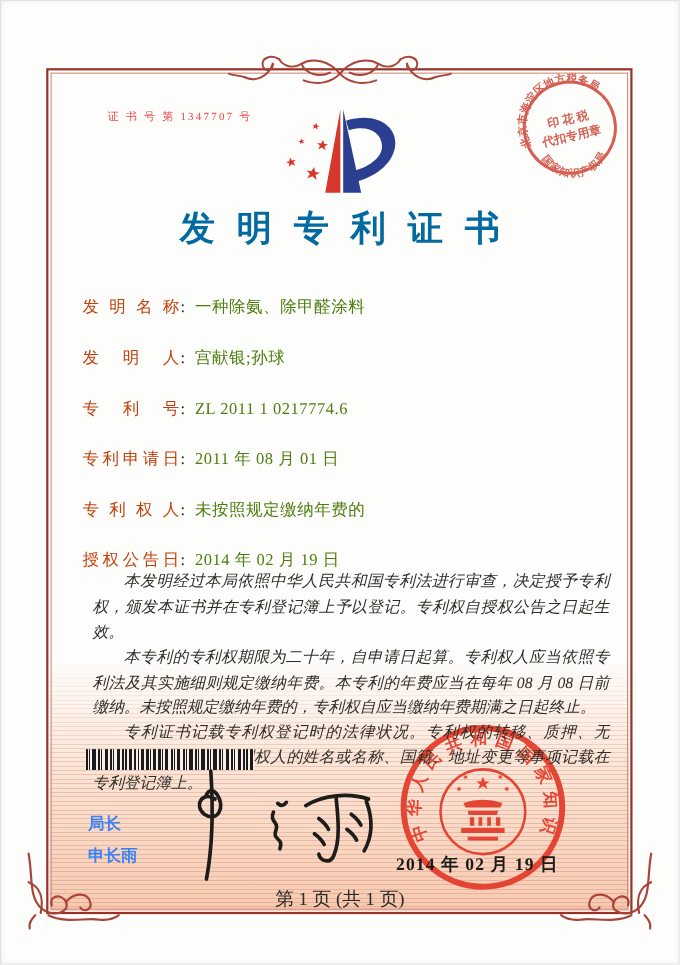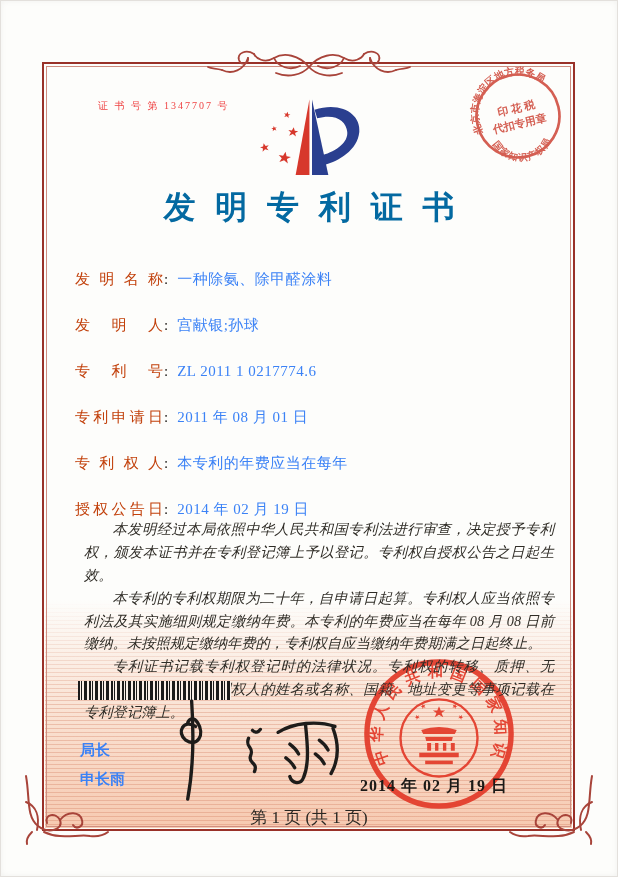--- a/index.html
+++ b/index.html
@@ -22,21 +22,21 @@
             mask-image:linear-gradient(to bottom,transparent 0%,#000 45%);}
   .cert-number{position:absolute;left:74px;top:99px;font-size:10px;letter-spacing:2px;color:#ef4444;z-index:5;margin-left:24px;}
   .logo{position:absolute;left:256px;top:96px;width:112px;height:86px;z-index:5;}
   .tax-stamp{position:absolute;left:460px;top:58px;width:116px;height:116px;z-index:6;transform:rotate(-13deg);opacity:.88;}
   .title{position:absolute;left:0;right:0;top:186px;text-align:center;font-size:32px;font-weight:700;
     letter-spacing:.62em;text-indent:.62em;color:#0369a1;z-index:5;}
   .fields{position:absolute;left:75px;top:270px;width:460px;z-index:5;font-size:15px;}
   .frow{display:flex;align-items:baseline;height:20px;margin-bottom:26px;}
   .flabel{width:88px;text-align:justify;text-align-last:justify;color:#c2410c;}
   .fcolon{margin:0 9px 0 1px;}
-  .fvalue{letter-spacing:.5px;color:#3b82f6;}
+  .fvalue{letter-spacing:.5px;color:#4d7c0f;}
   .body-text{position:absolute;left:84px;top:518px;width:470px;z-index:5;
     font-size:14.3px;line-height:1.6;text-align:justify;color:#2f2c26;font-style:italic;}
   .body-text p{margin:0;text-indent:2em;}
   .barcode{position:absolute;left:78px;top:681px;width:153px;height:19px;z-index:5;
     background:repeating-linear-gradient(90deg,#1b1b1b 0 2px,#f9efe8 2px 3px,#1b1b1b 3px 4px,#f9efe8 4px 6px,#1b1b1b 6px 9px,#f9efe8 9px 11px);}
   .sig-block{position:absolute;left:80px;top:735px;z-index:5;font-size:15px;line-height:29px;color:#3b82f6;
     font-family:"Liberation Sans","DejaVu Sans",sans-serif;font-weight:600;}
   .autograph{position:absolute;left:150px;top:697px;width:205px;height:108px;z-index:5;}
   .big-seal{position:absolute;left:360px;top:655px;width:158px;height:158px;z-index:4;opacity:.93;}
   .seal-date{position:absolute;left:356px;top:776px;width:156px;text-align:center;z-index:5;
@@ -146,21 +146,21 @@
       <span class="fvalue">ZL 2011 1 0217774.6</span>
   </div>
   <div class="frow">
     <span class="flabel">专利申请日</span>
       <span class="fcolon">:</span>
       <span class="fvalue">2011 年 08 月 01 日</span>
   </div>
   <div class="frow">
     <span class="flabel">专利权人</span>
       <span class="fcolon">:</span>
-      <span class="fvalue">本专利的年费应当在每年</span>
+      <span class="fvalue">未按照规定缴纳年费的</span>
   </div>
   <div class="frow">
     <span class="flabel">授权公告日</span>
       <span class="fcolon">:</span>
       <span class="fvalue">2014 年 02 月 19 日</span>
   </div>
 </div>
 
 <div class="body-text">
   <p>本发明经过本局依照中华人民共和国专利法进行审查，决定授予专利权，颁发本证书并在专利登记簿上予以登记。专利权自授权公告之日起生效。</p>

